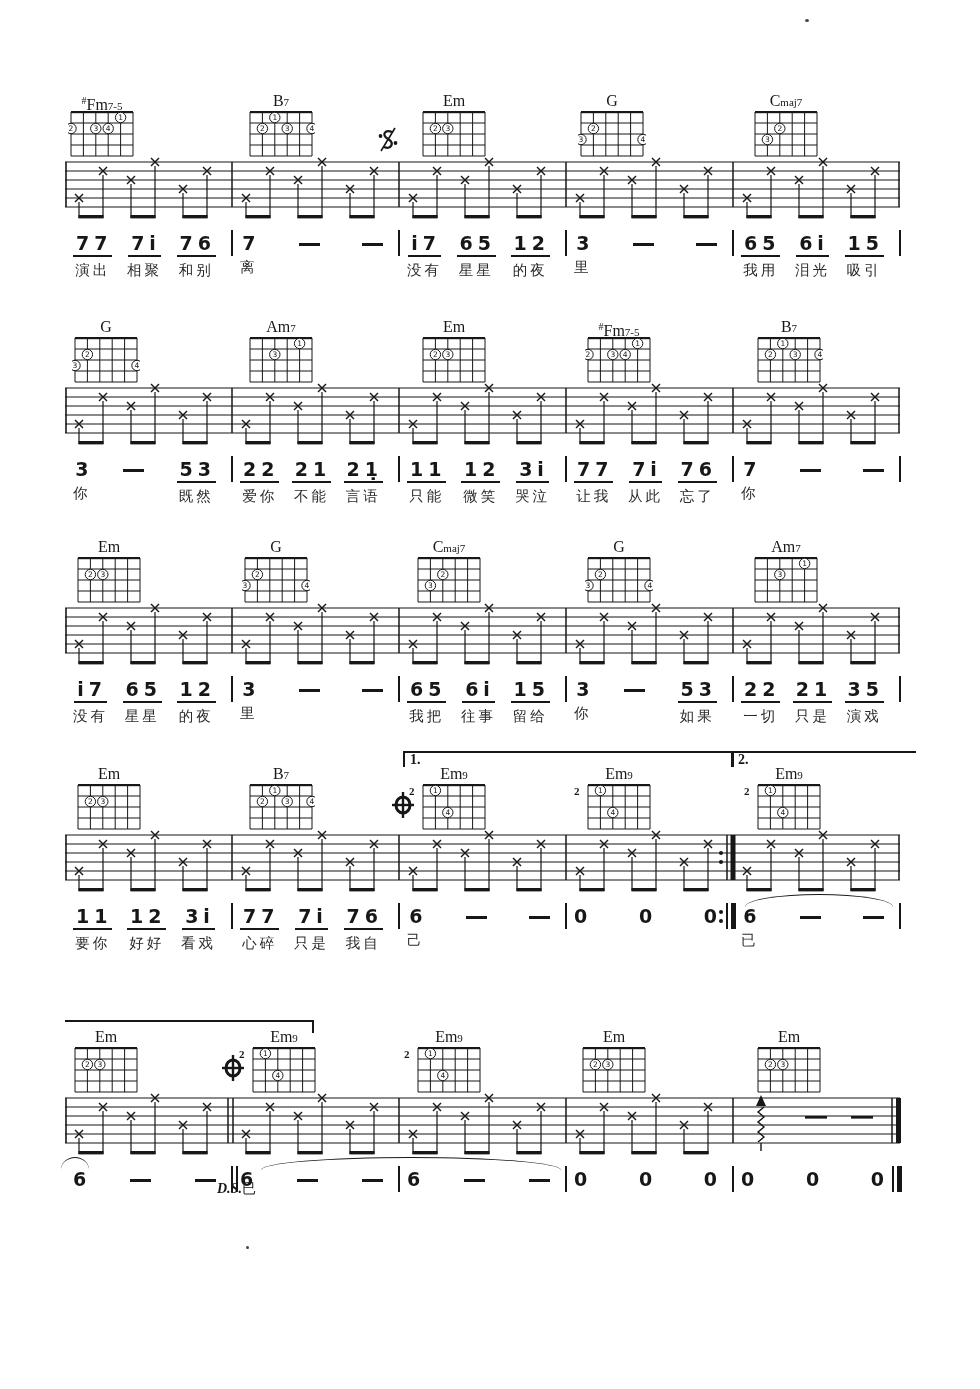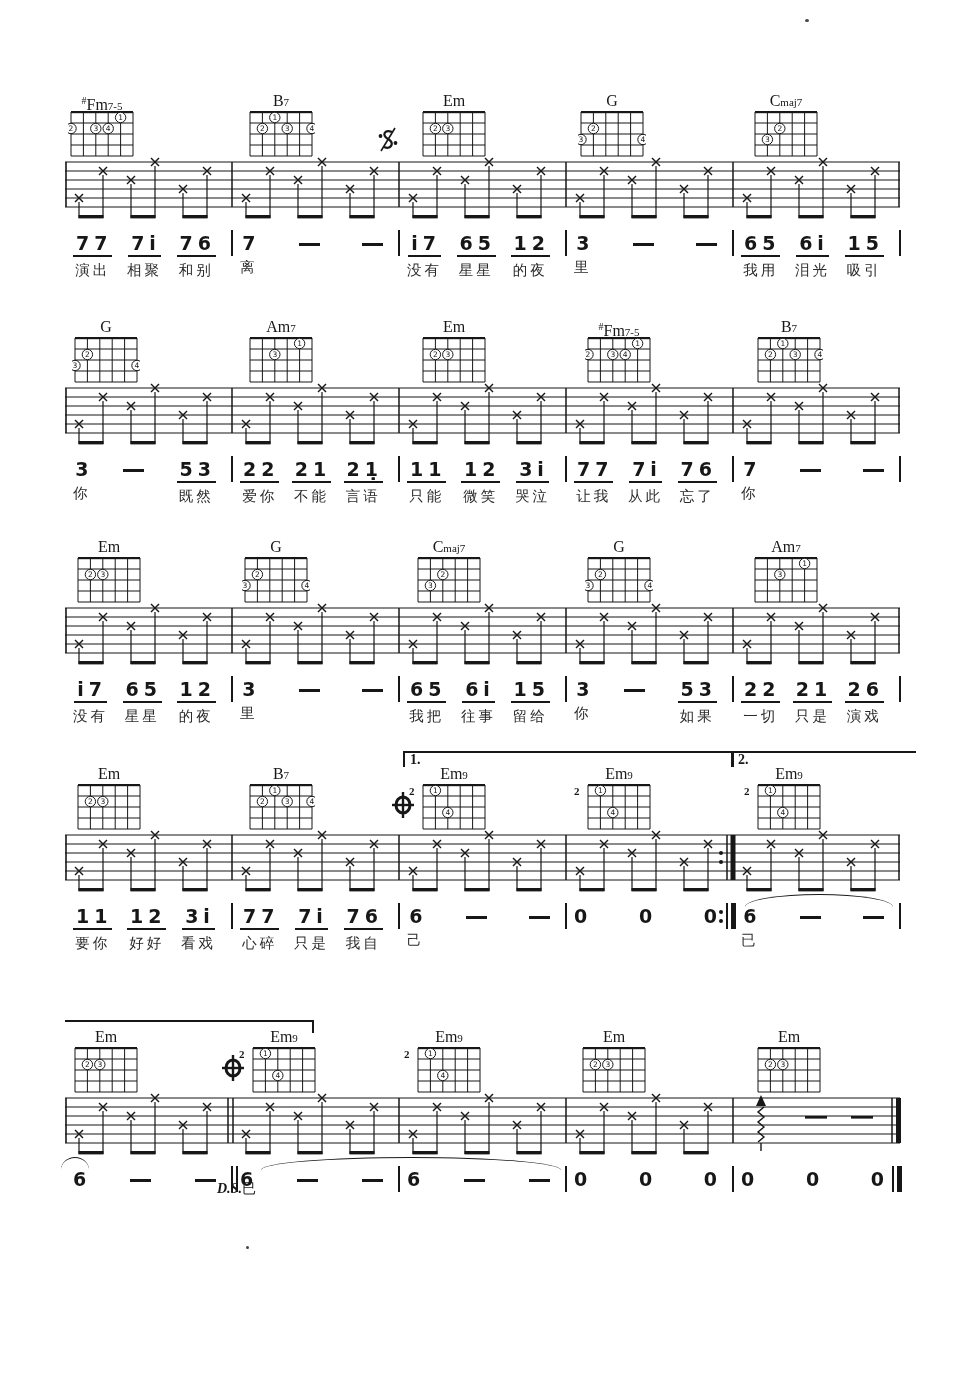--- a/index.html
+++ b/index.html
@@ -970,21 +970,21 @@
           <div class="measure" style="left: 668px; width: 167px;">
             <div class="tok">
               <span class="num ul">22</span>
               <span class="lyr">一切</span>
             </div>
             <div class="tok">
               <span class="num ul">21</span>
               <span class="lyr">只是</span>
             </div>
             <div class="tok">
-              <span class="num ul">26</span>
+              <span class="num ul">35</span>
               <span class="lyr">演戏</span>
             </div>
           </div>
           <div class="mbar" style="left: 834px;">
             <i style="width: 2px;"></i>
           </div>
         </div>
       </div>
       <div class="system" style="margin-top: 39px;">
         <div class="chordrow">

